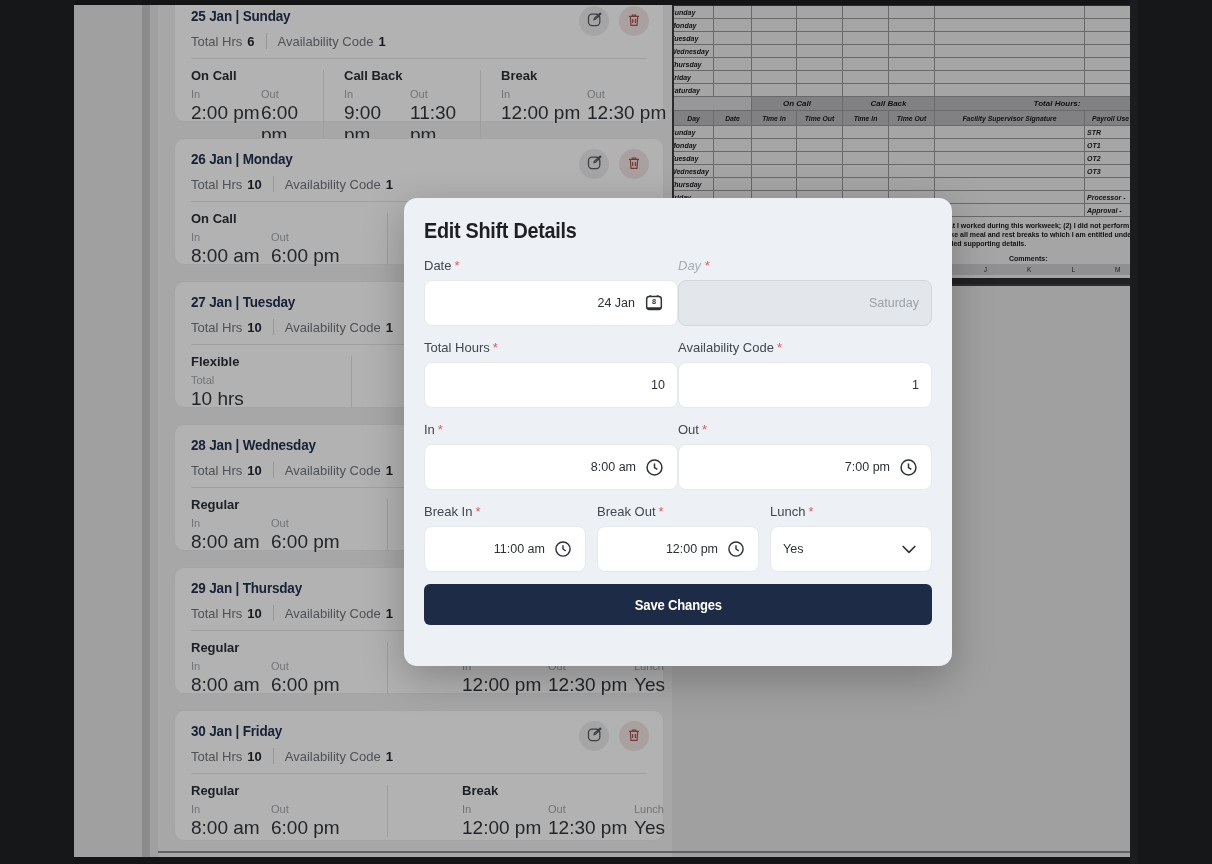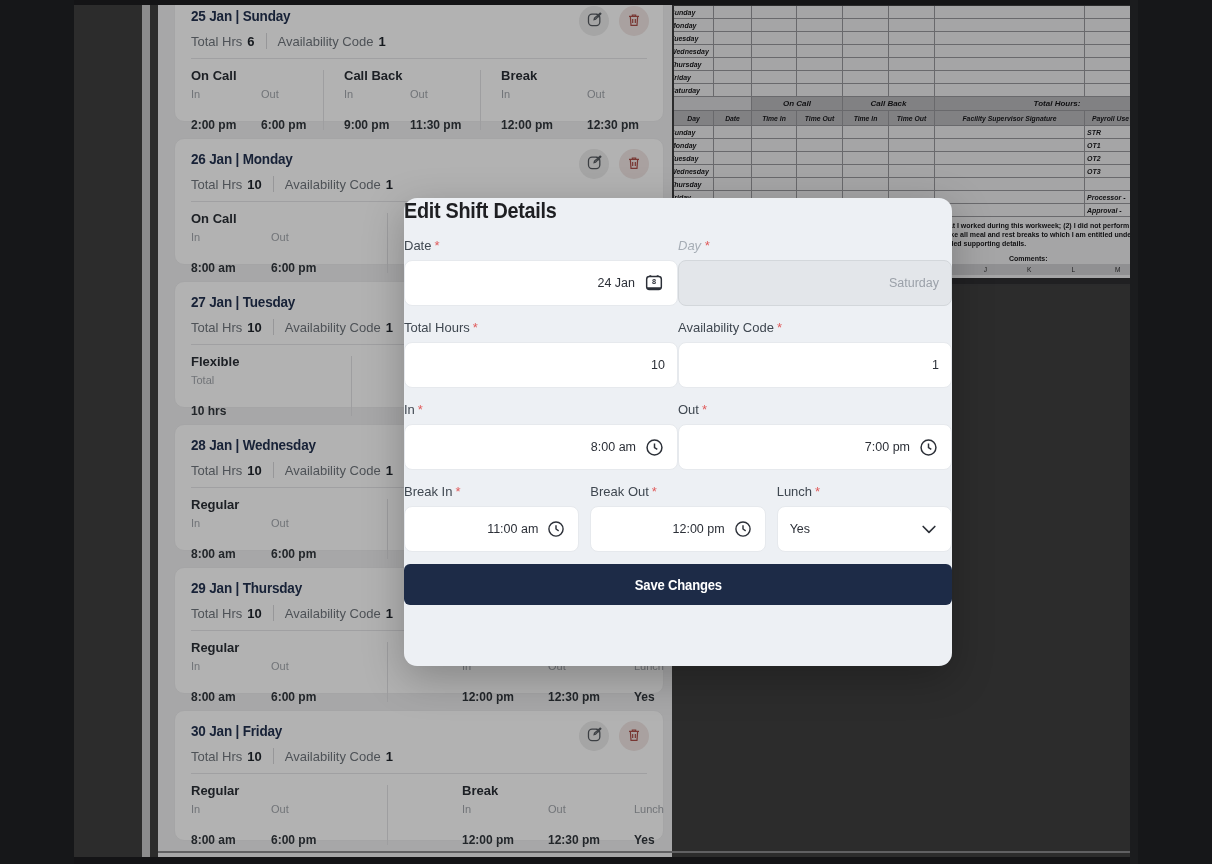--- a/index.html
+++ b/index.html
@@ -1,17 +1,17 @@
 <!DOCTYPE html>
 <html><head>
 <meta charset="utf-8">
 <style>
   html,body{margin:0;padding:0;background:#161719;}
   *{box-sizing:border-box;font-family:"Liberation Sans",sans-serif;}
-  #stage{position:relative;width:1064px;height:864px;background:#404040;overflow:hidden;margin:0 auto;}
+  #stage{position:relative;width:1064px;height:864px;background:#e5e5e5;overflow:hidden;margin:0 auto;}
   .cond{display:inline-block;transform:scaleX(.9);transform-origin:0 50%;letter-spacing:-.2px;}
   .cond-c{display:inline-block;transform:scaleX(.9);transform-origin:50% 50%;letter-spacing:-.2px;}
 
   
   .bar-top{position:absolute;left:0;top:0;width:100%;height:5px;background:#1d1e20;z-index:5;}
   .bar-bottom{position:absolute;left:0;bottom:0;width:100%;height:7px;background:#1d1e20;z-index:5;}
   .edge-right{position:absolute;right:0;top:0;bottom:0;width:8px;background:#28292b;z-index:5;}
   .scroll-left{position:absolute;left:68px;top:5px;bottom:7px;width:8px;background:#c9c9cb;z-index:2;}
   .scroll-right{position:absolute;left:1118px;top:5px;bottom:7px;width:22px;background:#c6c6c9;z-index:2;}
   .content-baseline{position:absolute;left:84px;top:851px;width:1112px;height:2px;background:#8a8a8d;z-index:2;}
@@ -28,39 +28,39 @@
   .card-stats{display:flex;align-items:center;margin-top:8px;font-size:13px;}
   .stat-label{color:#70767d;}
   .stat-value{color:#1f242b;font-weight:700;margin-left:5px;}
   .vdiv{width:1px;height:16px;background:#d9d9dc;margin:0 11px;}
   .card-sections{display:flex;border-top:1px solid #e6e6e9;margin-top:9px;padding-top:9px;}
   .group{flex:none;}
   .group-label{font-size:13px;font-weight:700;color:#2a2f36;}
   .entries{display:flex;margin-top:5px;}
   .entry{flex:none;}
   .e-label{font-size:11px;color:#a3a7ad;}
-  .e-value{font-size:12px;font-weight:700;color:#32373d;margin-top:18px;}
+  .e-value{font-size:19px;font-weight:400;color:#32373d;margin-top:2px;}
   .gsep{width:1px;background:#e3e3e6;margin:2px 0;flex:none;}
 
   
   .doc{position:absolute;left:598px;top:5px;width:510px;height:281px;background:#ededee;border:2px solid #3e3e40;border-top-width:1px;border-radius:0 0 8px 8px;overflow:hidden;z-index:1;font-family:"Liberation Serif",serif;}
   .drow{display:grid;grid-template-columns:40px 38px 45px 46px 46px 46px 150px 52px 43px;}
   .dc{border-right:1px solid #97979b;border-bottom:1px solid #97979b;height:13px;font-size:7px;font-weight:700;color:#17171a;overflow:hidden;line-height:13px;padding-left:2px;}
   .dc.cut{text-indent:-6px;}
   .band .dc{height:14px;line-height:14px;background:#b9b9bc;text-align:center;font-size:8px;padding-left:0;}
   .band .blank{background:#d9d9db;}
   .sub .dc{height:15px;line-height:15px;background:#b9b9bc;text-align:center;font-size:6.8px;padding-left:0;}
   .doc-legal{margin:4px 2px 0 225px;font-size:7px;font-weight:700;color:#17171a;line-height:9px;white-space:nowrap;overflow:hidden;}
   .doc-comments{margin:7px 0 0 335px;font-size:7px;font-weight:700;color:#17171a;}
   .doc-letters{display:flex;gap:40px;margin:2px 0 0 258px;width:248px;height:11px;background:#cfcfd2;align-items:center;padding:0 10px;font-size:6.5px;color:#2c2c2e;font-family:"Liberation Serif",serif;}
   .doc-bottom{height:10px;background:#2e2e31;margin-top:3px;}
 
   
   .overlay{position:absolute;inset:0;background:rgba(0,0,0,.30);z-index:50;}
-  .modal{position:absolute;left:330px;top:198px;width:548px;height:468px;background:#edf0f4;border-radius:13px;z-index:60;box-shadow:0 12px 40px rgba(0,0,0,.25);}
+  .modal{position:absolute;left:330px;top:198px;width:548px;height:468px;background:#edf0f4;border-radius:13px;z-index:60;box-shadow:0 12px 40px rgba(0,0,0,.25);padding:20px;}
   .modal-title{font-size:22px;font-weight:700;color:#1e1f22;letter-spacing:-.3px;}
   .mrow{display:flex;margin-top:14px;}
   .mrow.three{gap:11px;}
   .mfield{flex:1;min-width:0;}
   .flabel{font-size:13px;color:#3f4750;display:block;}
   .flabel .req{color:#e05b5b;margin-left:3px;}
   .flabel.dis{color:#a6adb5;font-style:italic;}
   .input{margin-top:7px;height:46px;background:#ffffff;border:1px solid #e6e9ed;border-radius:8px;display:flex;align-items:center;padding:0 12px;}
   .input input{border:none;outline:none;background:transparent;font-size:12.5px;color:#2c3038;width:100%;padding:0;text-align:right;}
   .input.disabled{background:#e3e6ea;border-color:#d3d7db;}

